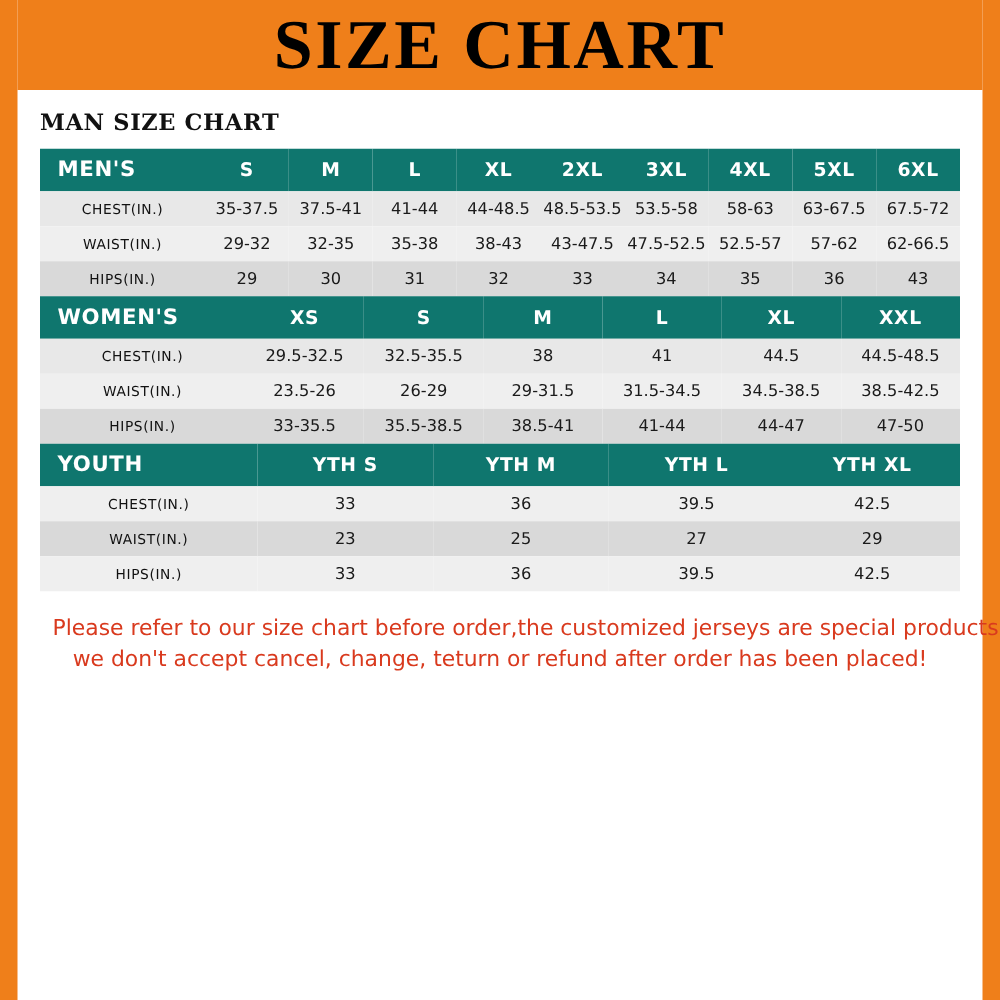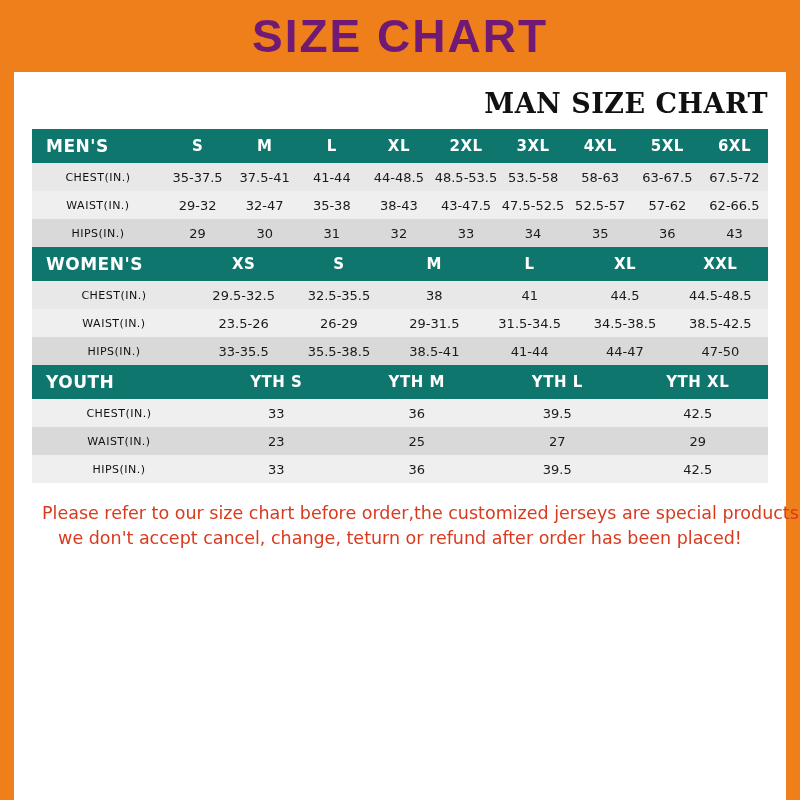--- a/index.html
+++ b/index.html
@@ -23,36 +23,36 @@
     background: #ffffff;
   }
   .banner {
     height: 72px;
     background: #ef7f1a;
     display: flex;
     align-items: center;
     justify-content: center;
   }
   .banner-title {
-    font-family: Liberation Sans, sans-serif;
+    font-family: Liberation Serif, serif;
     font-weight: bold;
-    font-size: 46px;
+    font-size: 56px;
     letter-spacing: 2px;
-    color: #701a75;
+    color: #000000;
     line-height: 1;
   }
   .content {
     padding: 0 18px;
     box-sizing: border-box;
   }
   .section-title {
-    text-align: right;
+    text-align: left;
     font-family: "DejaVu Serif", serif;
     font-weight: bold;
-    font-size: 27px;
+    font-size: 18px;
     color: #111111;
     margin: 16px 0 10px 0;
     letter-spacing: 0.5px;
   }
   table.size-table {
     width: 100%;
     border-collapse: collapse;
     table-layout: fixed;
   }
   table.size-table th,
@@ -138,21 +138,21 @@
           <td>44-48.5</td>
           <td>48.5-53.5</td>
           <td>53.5-58</td>
           <td>58-63</td>
           <td>63-67.5</td>
           <td>67.5-72</td>
         </tr>
         <tr class="lighter">
           <td class="rowhead">WAIST(IN.)</td>
           <td>29-32</td>
-          <td>32-47</td>
+          <td>32-35</td>
           <td>35-38</td>
           <td>38-43</td>
           <td>43-47.5</td>
           <td>47.5-52.5</td>
           <td>52.5-57</td>
           <td>57-62</td>
           <td>62-66.5</td>
         </tr>
         <tr class="lightest">
           <td class="rowhead">HIPS(IN.)</td>

